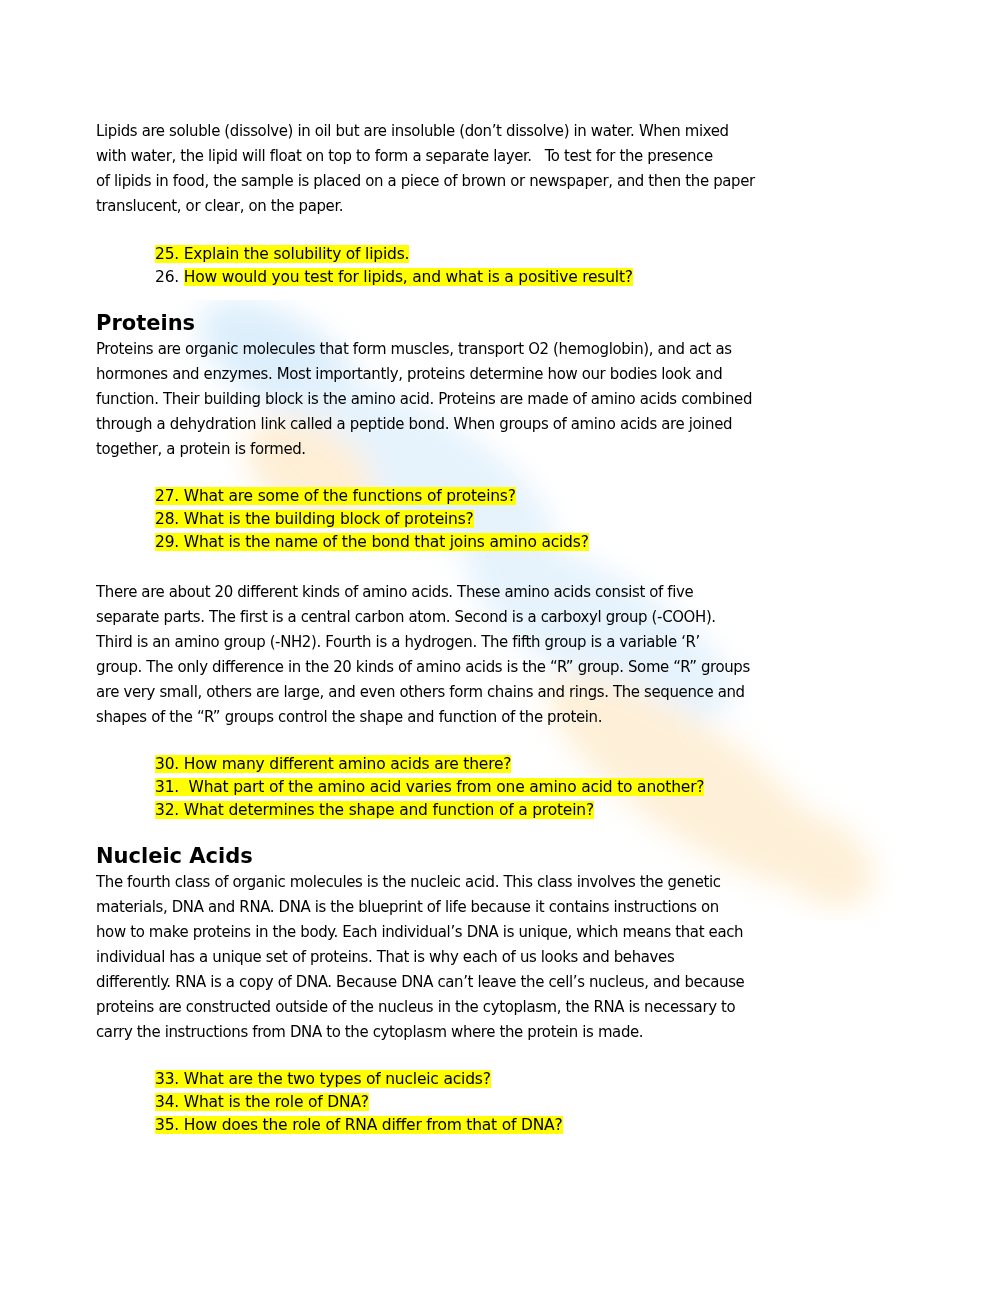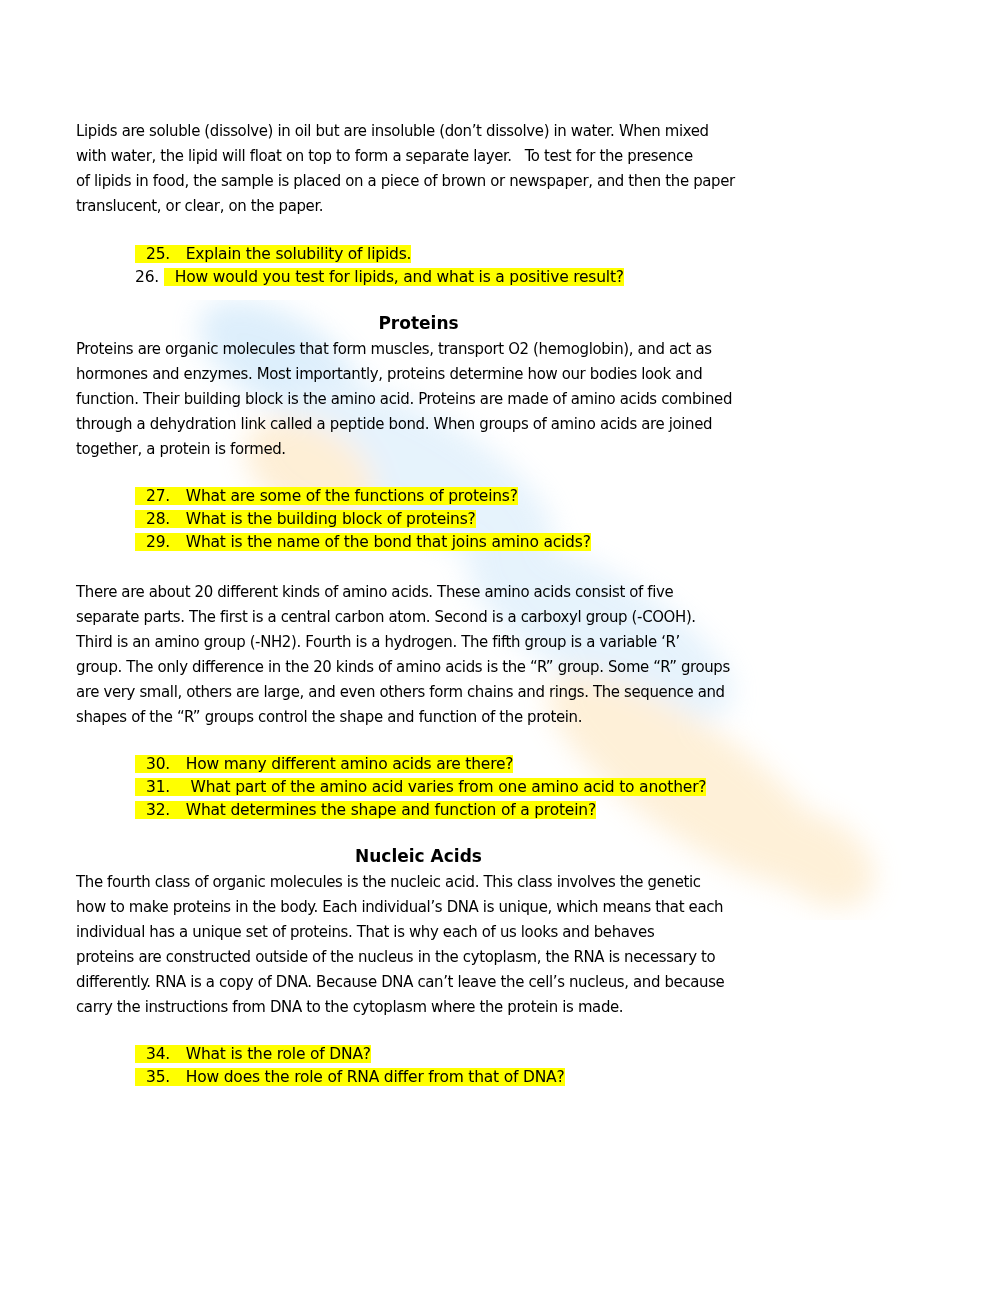--- a/index.html
+++ b/index.html
@@ -1,27 +1,27 @@
 <!DOCTYPE html>
 <html><head>
 <meta charset="utf-8">
 <style>
   html, body { margin: 0; padding: 0; background: #ffffff; }
   body { width: 1000px; height: 1294px; position: relative; overflow: hidden;
          font-family: "DejaVu Sans", sans-serif; color: #000; }
   .watermark { position: absolute; left: 130px; top: 300px; width: 780px; height: 620px;
                pointer-events: none; opacity: 0.35; }
-  .page { position: absolute; left: 76px; top: 118px; width: 775px; }
+  .page { position: absolute; left: 96px; top: 118px; width: 775px; }
   .para { font-size: 16.6px; line-height: 25px; margin: 0; letter-spacing: -0.35px;
           font-stretch: condensed; }
   .para span { display: block; white-space: nowrap; }
   .qlist { margin: 0; padding-left: 59px; font-size: 15.5px; line-height: 23px; letter-spacing: -0.2px; }
   .q { white-space: nowrap; }
-  .hl { background: #ffff00; padding-left: 11px; }
-  .heading { text-align: center; font-weight: bold; font-size: 17px; line-height: 25px; margin: 0; }
+  .hl { background: #ffff00; }
+  .heading { font-weight: bold; font-size: 21px; line-height: 25px; margin: 0; }
 </style>
 </head>
 <body>
 
 <svg class="watermark" viewBox="0 0 780 620" xmlns="http://www.w3.org/2000/svg">
   <defs>
     <filter id="blur">
         <feGaussianBlur stdDeviation="14"></feGaussianBlur>
       </filter>
   </defs>
@@ -72,24 +72,26 @@
   </p>
   <div class="qlist" style="margin-top:24px">
     <div class="q"><span class="hl">30. </span><span class="hl">How many different amino acids are there?</span></div>
     <div class="q"><span class="hl" style="white-space:pre">31.  </span><span class="hl">What part of the amino acid varies from one amino acid to another?</span></div>
     <div class="q"><span class="hl">32. </span><span class="hl">What determines the shape and function of a protein?</span></div>
   </div>
 
   <h2 class="heading" style="margin-top:22px; margin-right:90px">Nucleic Acids</h2>
   <p class="para">
     <span style="white-space: pre;">The fourth class of organic molecules is the nucleic acid. This class involves the genetic</span>
+    <span style="white-space: pre;">materials, DNA and RNA. DNA is the blueprint of life because it contains instructions on</span>
     <span style="white-space: pre;">how to make proteins in the body. Each individual’s DNA is unique, which means that each</span>
     <span style="white-space: pre;">individual has a unique set of proteins. That is why each of us looks and behaves</span>
+    <span style="white-space: pre;">differently. RNA is a copy of DNA. Because DNA can’t leave the cell’s nucleus, and because</span>
     <span style="white-space: pre;">proteins are constructed outside of the nucleus in the cytoplasm, the RNA is necessary to</span>
-    <span style="white-space: pre;">differently. RNA is a copy of DNA. Because DNA can’t leave the cell’s nucleus, and because</span>
     <span style="white-space: pre;">carry the instructions from DNA to the cytoplasm where the protein is made.</span>
   </p>
   <div class="qlist" style="margin-top:24px">
+    <div class="q"><span class="hl">33. </span><span class="hl">What are the two types of nucleic acids?</span></div>
     <div class="q"><span class="hl">34. </span><span class="hl">What is the role of DNA?</span></div>
     <div class="q"><span class="hl">35. </span><span class="hl">How does the role of RNA differ from that of DNA?</span></div>
   </div>
 
 </div>
 
 </body></html>

